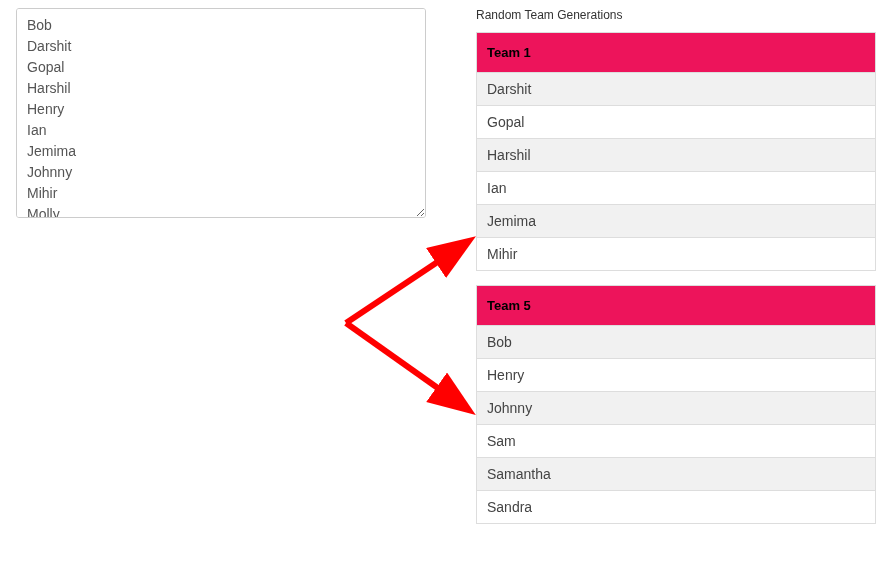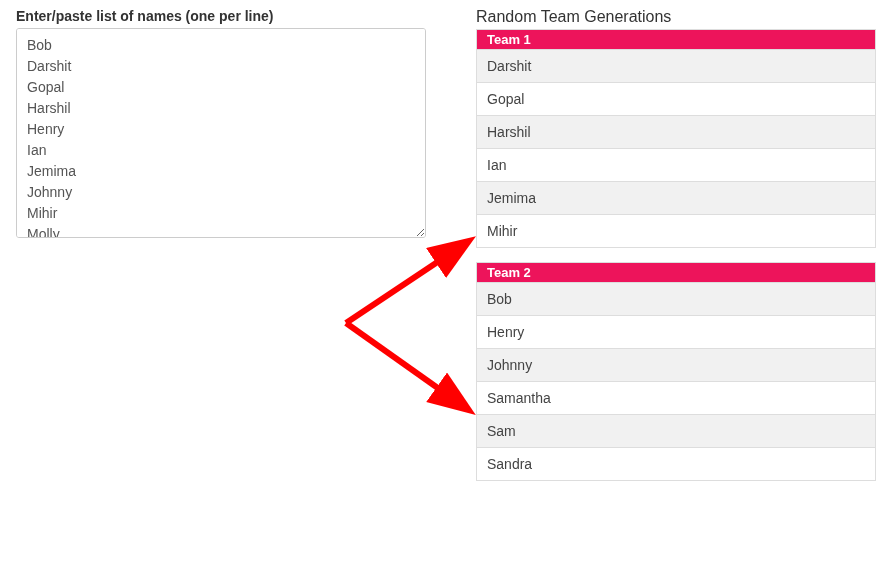--- a/index.html
+++ b/index.html
@@ -41,34 +41,34 @@
       padding: 6px 10px;
       font-family: Arial, Helvetica, sans-serif;
       font-size: 14px;
       line-height: 1.5;
       color: #555;
       resize: both;
       overflow-y: scroll;
     }
     .results-heading {
       font-weight: normal;
-      font-size: 16px;
+      font-size: 12px;
       color: #333;
-      margin-bottom: 3px;
+      margin-bottom: 10px;
     }
     .team-block {
       border: 1px solid #ddd;
       margin-bottom: 14px;
     }
     .team-header {
       background: #ed145b;
-      color: #ffffff;
+      color: #000000;
       font-weight: bold;
       font-size: 13px;
-      padding: 2px 10px;
+      padding: 12px 10px;
     }
     .team-row {
       padding: 8px 10px;
       font-size: 14px;
       color: #444;
       border-top: 1px solid #ddd;
     }
     .team-row:nth-child(even) {
       background: #f1f1f1;
     }
@@ -80,21 +80,20 @@
       top: 220px;
       left: 300px;
       pointer-events: none;
     }
   </style>
 </head>
 <body>
 
 <div class="container">
   <div class="left-col">
-    <label class="input-label">Enter/paste list of names (one per line)</label>
     <textarea class="names-textarea" style="">Bob
 Darshit
 Gopal
 Harshil
 Henry
 Ian
 Jemima
 Johnny
 Mihir
 Molly</textarea>
@@ -114,23 +113,23 @@
         <div class="team-block">
           <div class="team-header">Team 1</div>
           <div class="team-row">Darshit</div>
           <div class="team-row">Gopal</div>
           <div class="team-row">Harshil</div>
           <div class="team-row">Ian</div>
           <div class="team-row">Jemima</div>
           <div class="team-row">Mihir</div>
         </div>
         <div class="team-block">
-          <div class="team-header">Team 2</div>
+          <div class="team-header">Team 5</div>
           <div class="team-row">Bob</div>
           <div class="team-row">Henry</div>
           <div class="team-row">Johnny</div>
+          <div class="team-row">Sam</div>
           <div class="team-row">Samantha</div>
-          <div class="team-row">Sam</div>
           <div class="team-row">Sandra</div>
         </div>
       </div>
   </div>
 </div>
 
 </body></html>

